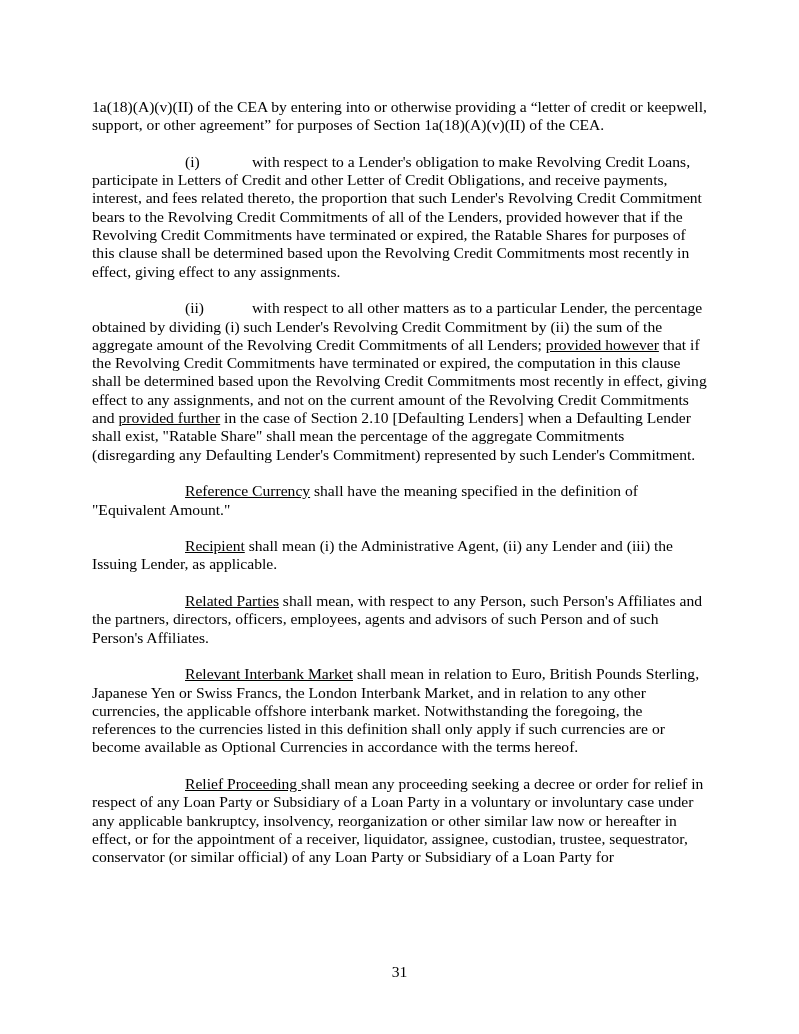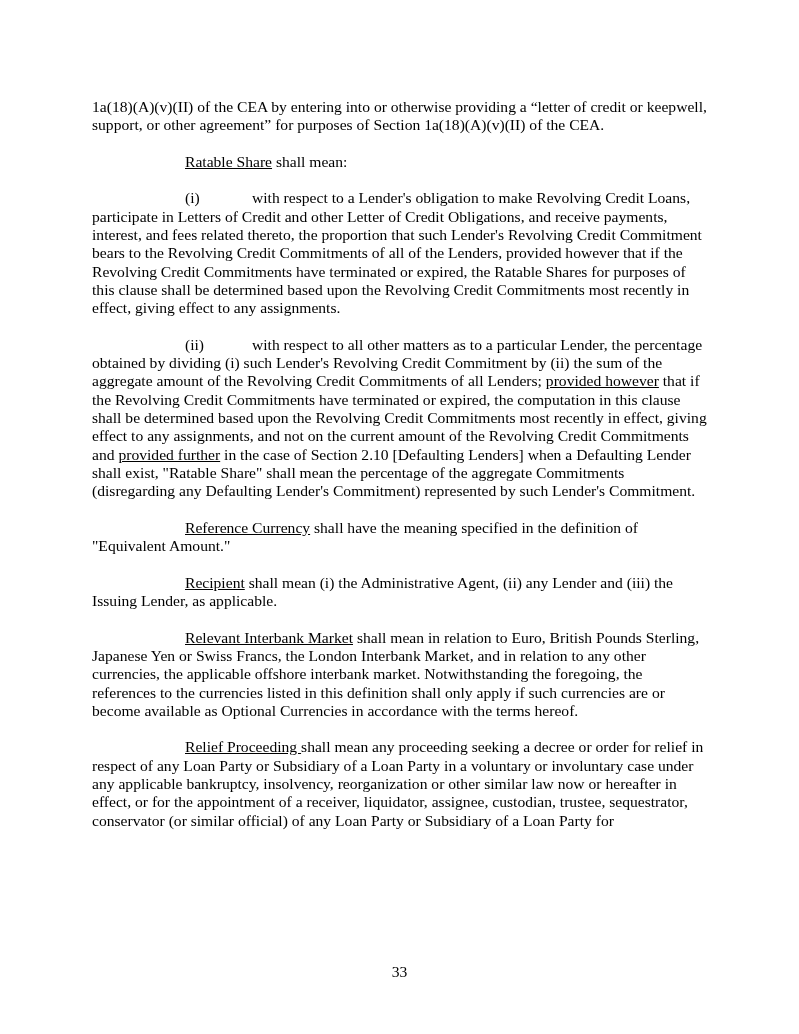--- a/index.html
+++ b/index.html
@@ -60,33 +60,33 @@
   }
 </style>
 </head>
 <body>
 
 <div class="page">
   <div class="doc-body">
 
     <p class="noindent"><span>1a(18)(A)(v)(II) of the CEA by entering into or otherwise providing a “letter of credit or keepwell, support, or other agreement” for purposes of Section 1a(18)(A)(v)(II) of the CEA.</span></p>
 
-    <p><span class="u">Ratable Share</span><span> shall mean:</span></p>
 
     <p><span class="num">(i)</span><span>with respect to a Lender's obligation to make Revolving Credit Loans, participate in Letters of Credit and other Letter of Credit Obligations, and receive payments, interest, and fees related thereto, the proportion that such Lender's Revolving Credit Commitment bears to the Revolving Credit Commitments of all of the Lenders, provided however that if the Revolving Credit Commitments have terminated or expired, the Ratable Shares for purposes of this clause shall be determined based upon the Revolving Credit Commitments most recently in effect, giving effect to any assignments.</span></p>
 
     <p><span class="num">(ii)</span><span>with respect to all other matters as to a particular Lender, the percentage obtained by dividing (i) such Lender's Revolving Credit Commitment by (ii) the sum of the aggregate amount of the Revolving Credit Commitments of all Lenders; </span><span class="u">provided however</span><span> that if the Revolving Credit Commitments have terminated or expired, the computation in this clause shall be determined based upon the Revolving Credit Commitments most recently in effect, giving effect to any assignments, and not on the current amount of the Revolving Credit Commitments and </span><span class="u">provided further</span><span> in the case of Section 2.10 [Defaulting Lenders] when a Defaulting Lender shall exist, "Ratable Share" shall mean the percentage of the aggregate Commitments (disregarding any Defaulting Lender's Commitment) represented by such Lender's Commitment.</span></p>
 
     <p><span class="u">Reference Currency</span><span> shall have the meaning specified in the definition of "Equivalent Amount."</span></p>
 
     <p><span class="u">Recipient</span><span> shall mean (i) the Administrative Agent, (ii) any Lender and (iii) the Issuing Lender, as applicable.</span></p>
 
 
+    <p><span class="u">Related Parties</span><span> shall mean, with respect to any Person, such Person's Affiliates and the partners, directors, officers, employees, agents and advisors of such Person and of such Person's Affiliates.</span></p>
 
     <p><span class="u">Relevant Interbank Market</span><span> shall mean in relation to Euro, British Pounds Sterling, Japanese Yen or Swiss Francs, the London Interbank Market, and in relation to any other currencies, the applicable offshore interbank market.  Notwithstanding the foregoing, the references to the currencies listed in this definition shall only apply if such currencies are or become available as Optional Currencies in accordance with the terms hereof.</span></p>
 
     <p><span class="u">Relief Proceeding </span><span>shall mean any proceeding seeking a decree or order for relief in respect of any Loan Party or Subsidiary of a Loan Party in a voluntary or involuntary case under any applicable bankruptcy, insolvency, reorganization or other similar law now or hereafter in effect, or for the appointment of a receiver, liquidator, assignee, custodian, trustee, sequestrator, conservator (or similar official) of any Loan Party or Subsidiary of a Loan Party for</span></p>
 
   </div>
 
-  <div class="footer-page-number">33</div>
+  <div class="footer-page-number">31</div>
   <div class="footer-doc-id">4811-4661-6628, v. 17</div>
 </div>
 
 </body></html>

